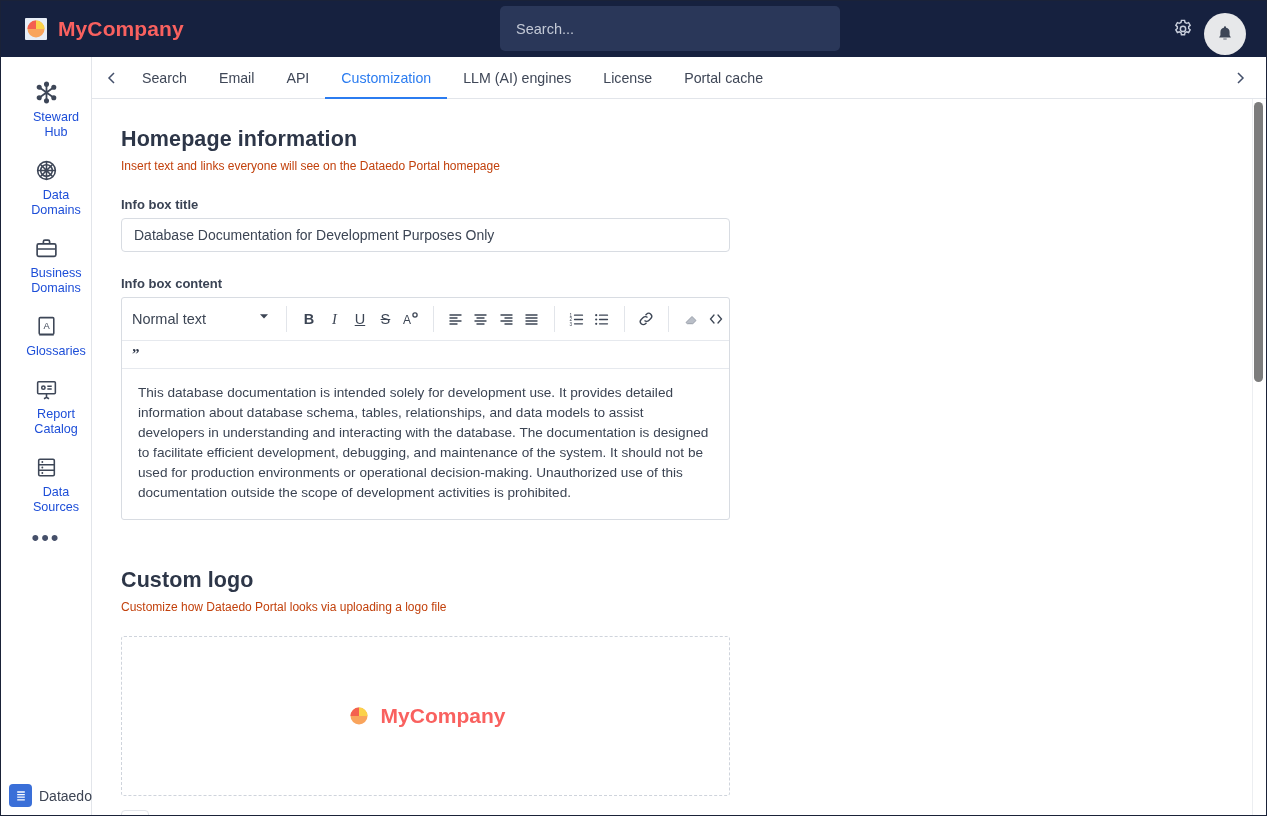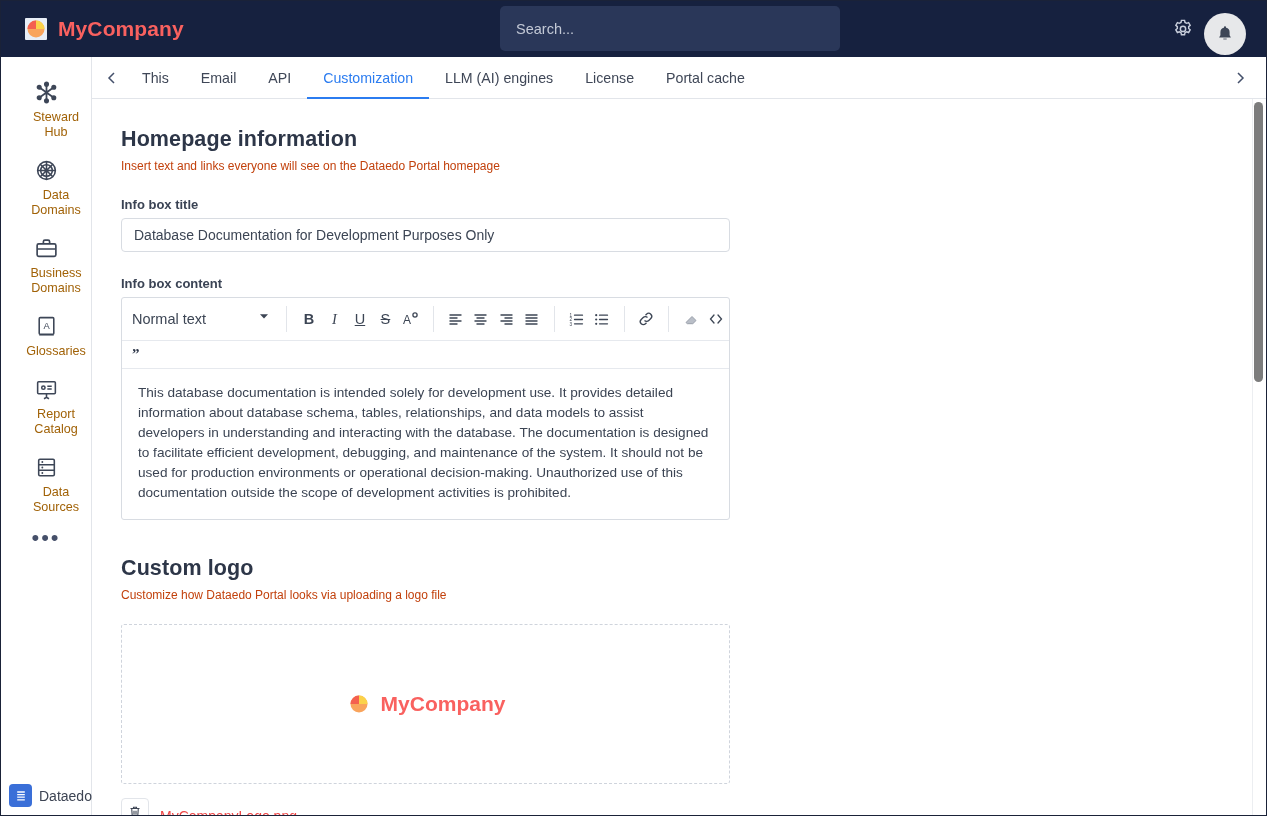--- a/index.html
+++ b/index.html
@@ -55,21 +55,21 @@
     background: #ffffff;
     border-right: 1px solid #e2e5ea;
     padding-top: 14px;
   }
   .side-item {
     display: flex; flex-direction: column; align-items: center;
     gap: 5px; padding: 9px 4px 9px; cursor: pointer;
   }
   .side-item .sic { width: 25px; height: 25px; display: block; }
   .side-label {
-    font-size: 12.6px; color: #a16207; text-align: center;
+    font-size: 12.6px; color: #1d4ed8; text-align: center;
     line-height: 15px; font-weight: 500; margin-left: 20px;
   }
   .side-more {
     text-align: center; color: #46506a; font-size: 22px;
     letter-spacing: 2px; padding-top: 8px; cursor: pointer;
     line-height: 12px;
   }
   .dataedo-brand {
     position: absolute; left: 8px; bottom: 8px;
     display: flex; align-items: center; gap: 7px;
@@ -303,21 +303,21 @@
     </div>
   </div>
 
   <div class="tabbar">
     <div class="tab-arrow left">
       <svg width="14" height="14" viewBox="0 0 14 14" fill="none" stroke="#44506b" stroke-width="1.5">
           <path d="M9 2L4 7l5 5"></path>
         </svg>
     </div>
     <div class="tabs">
-      <div class="tab">This</div>
+      <div class="tab">Search</div>
       <div class="tab">Email</div>
       <div class="tab">API</div>
       <div class="tab active">Customization</div>
       <div class="tab">LLM (AI) engines</div>
       <div class="tab">License</div>
       <div class="tab">Portal cache</div>
     </div>
     <div class="tab-arrow right">
       <svg width="14" height="14" viewBox="0 0 14 14" fill="none" stroke="#44506b" stroke-width="1.5">
           <path d="M5 2l5 5-5 5"></path>
@@ -416,21 +416,21 @@
               <path d="M6 4L2.5 8 6 12M10 4l3.5 4L10 12"></path>
             </svg>
           </div>
         </div>
 
         <div class="editor-quoterow">”</div>
 
         <div class="editor-body">This database documentation is intended solely for development use. It provides detailed information about database schema, tables, relationships, and data models to assist developers in understanding and interacting with the database. The documentation is designed to facilitate efficient development, debugging, and maintenance of the system. It should not be used for production environments or operational decision-making. Unauthorized use of this documentation outside the scope of development activities is prohibited.</div>
       </div>
 
-      <h2 class="sec-title" style="margin-top:36px">Custom logo</h2>
+      <h2 class="sec-title" style="margin-top:48px">Custom logo</h2>
       <div class="sec-desc">Customize how Dataedo Portal looks via uploading a logo file</div>
 
       <div class="dropzone">
         <div class="dz-logo">
           <svg width="26" height="26" viewBox="0 0 26 26">
             <circle cx="13" cy="13" r="8.5" fill="#f9a45c"></circle>
             <path d="M13 13 L13 4.5 A8.5 8.5 0 0 1 21.5 13 Z" fill="#fbd24a"></path>
             <path d="M13 13 L4.5 13 A8.5 8.5 0 0 1 13 4.5 Z" fill="#f4604f"></path>
           </svg>
           <span class="dz-name">MyCompany</span>

